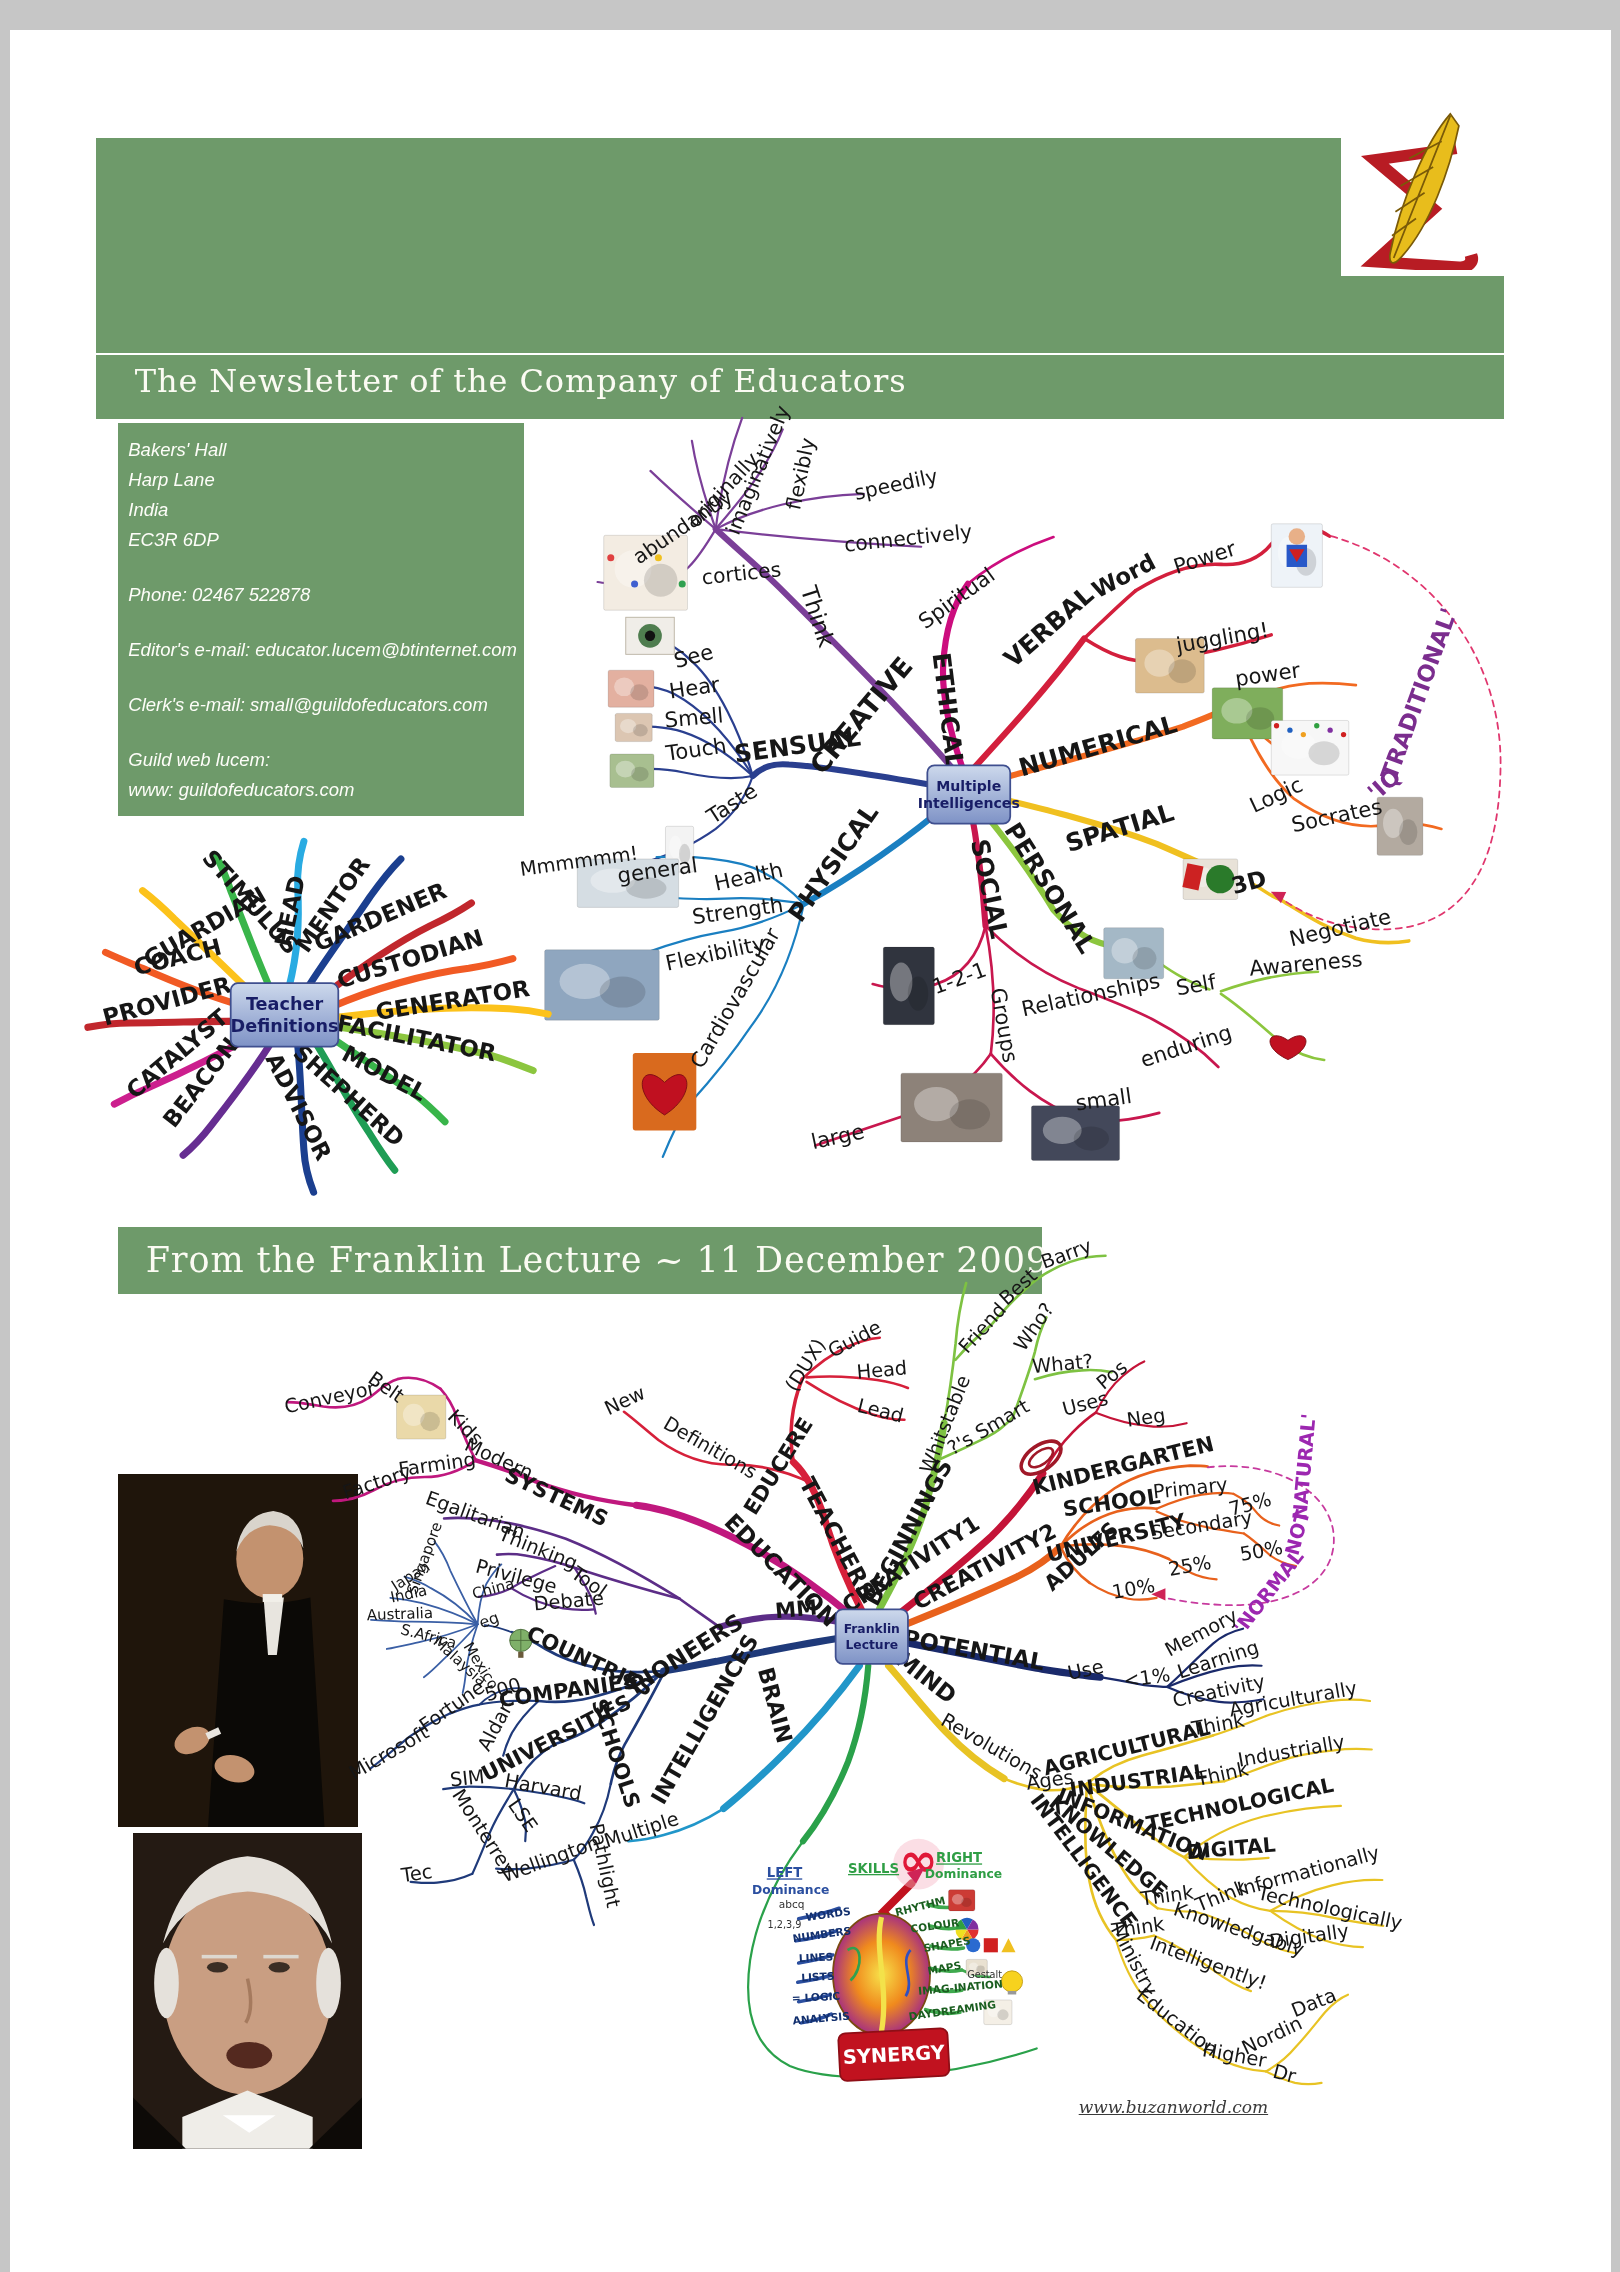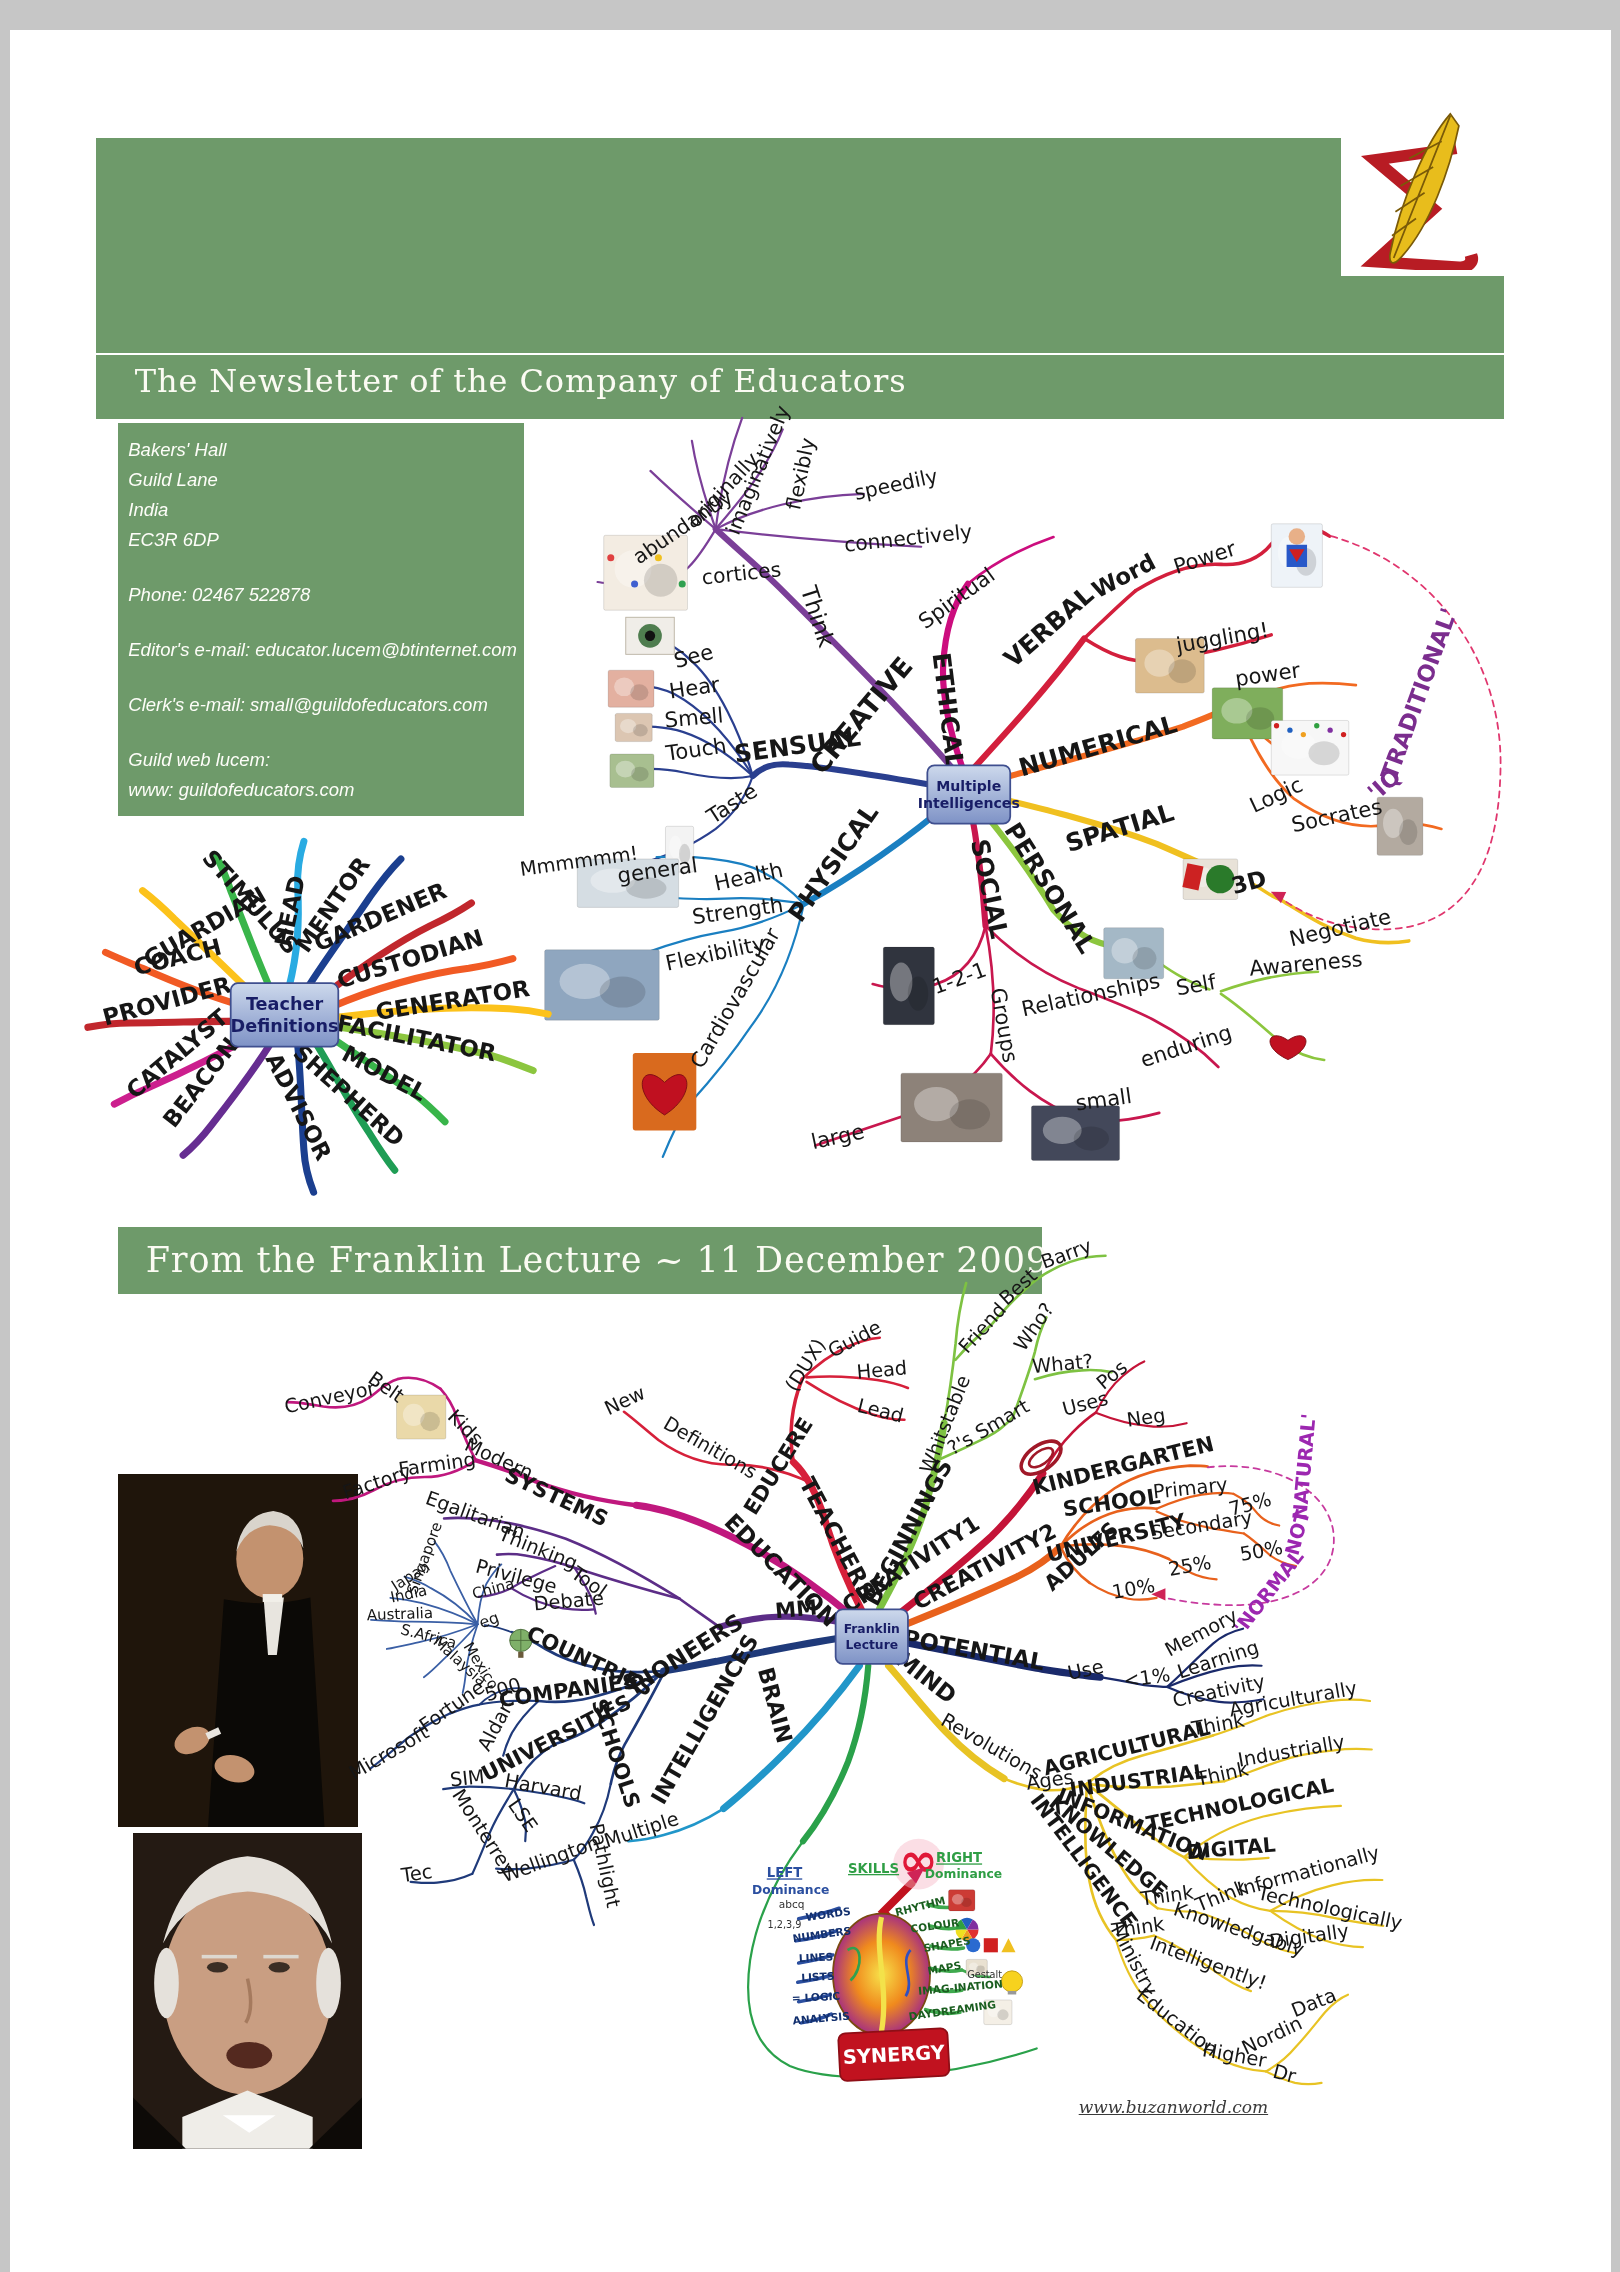--- a/index.html
+++ b/index.html
@@ -33,21 +33,21 @@
 
   <div class="logobox" style="left:1331px;top:108px;width:163px;height:138px;"></div>
   <svg style="position:absolute;left:1338px;top:77px;" width="148" height="163" viewBox="0 0 170 190">
     <path d="M125,55 L30,70 L98,135 L30,205 L128,212 C140,213 145,205 142,196" transform="scale(1,0.88)" stroke="#b81c24" stroke-width="15" fill="none" stroke-linejoin="miter"></path>
     <path d="M118,8 C90,40 60,110 48,170 C46,180 50,186 58,178 C95,140 118,70 128,22 Z" fill="#e8bd1c" stroke="#7a5a08" stroke-width="2"></path>
     <path d="M118,10 L52,176 M108,40 L70,60 M98,70 L60,92 M88,100 L54,122 M78,130 L50,150" stroke="#7a5a08" stroke-width="2" fill="none"></path>
   </svg>
 
   <div class="contact">
     <div>Bakers' Hall</div>
-    <div>Guild Lane</div>
+    <div>Harp Lane</div>
     <div>India</div>
     <div>EC3R 6DP</div>
     <div class="gap">Phone: 02467 522878</div>
     <div class="gap">Editor's e-mail: educator.lucem@btinternet.com</div>
     <div class="gap">Clerk's e-mail: small@guildofeducators.com</div>
     <div class="gap">Guild web lucem:</div>
     <div>www: guildofeducators.com</div>
   </div>
 
   <div class="banner">From the Franklin Lecture ~ 11 December 2009</div>

